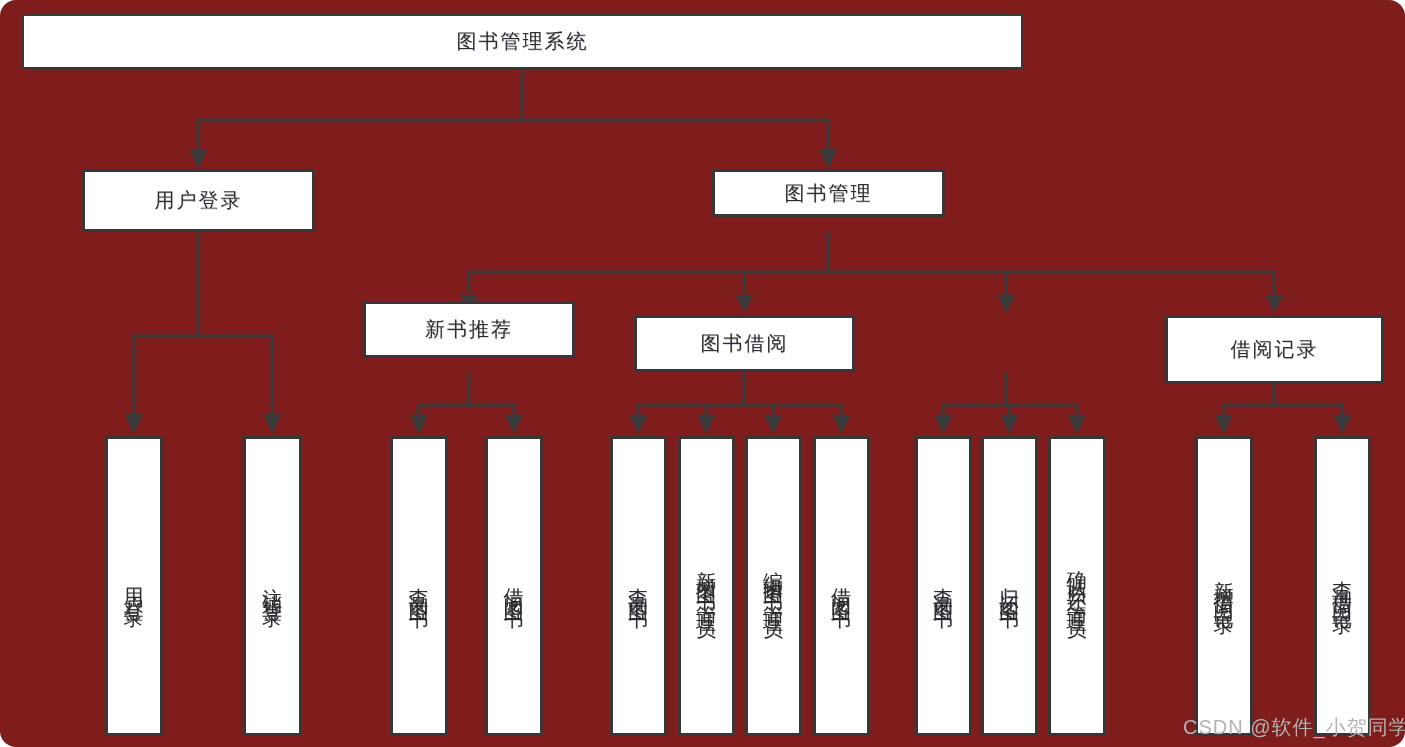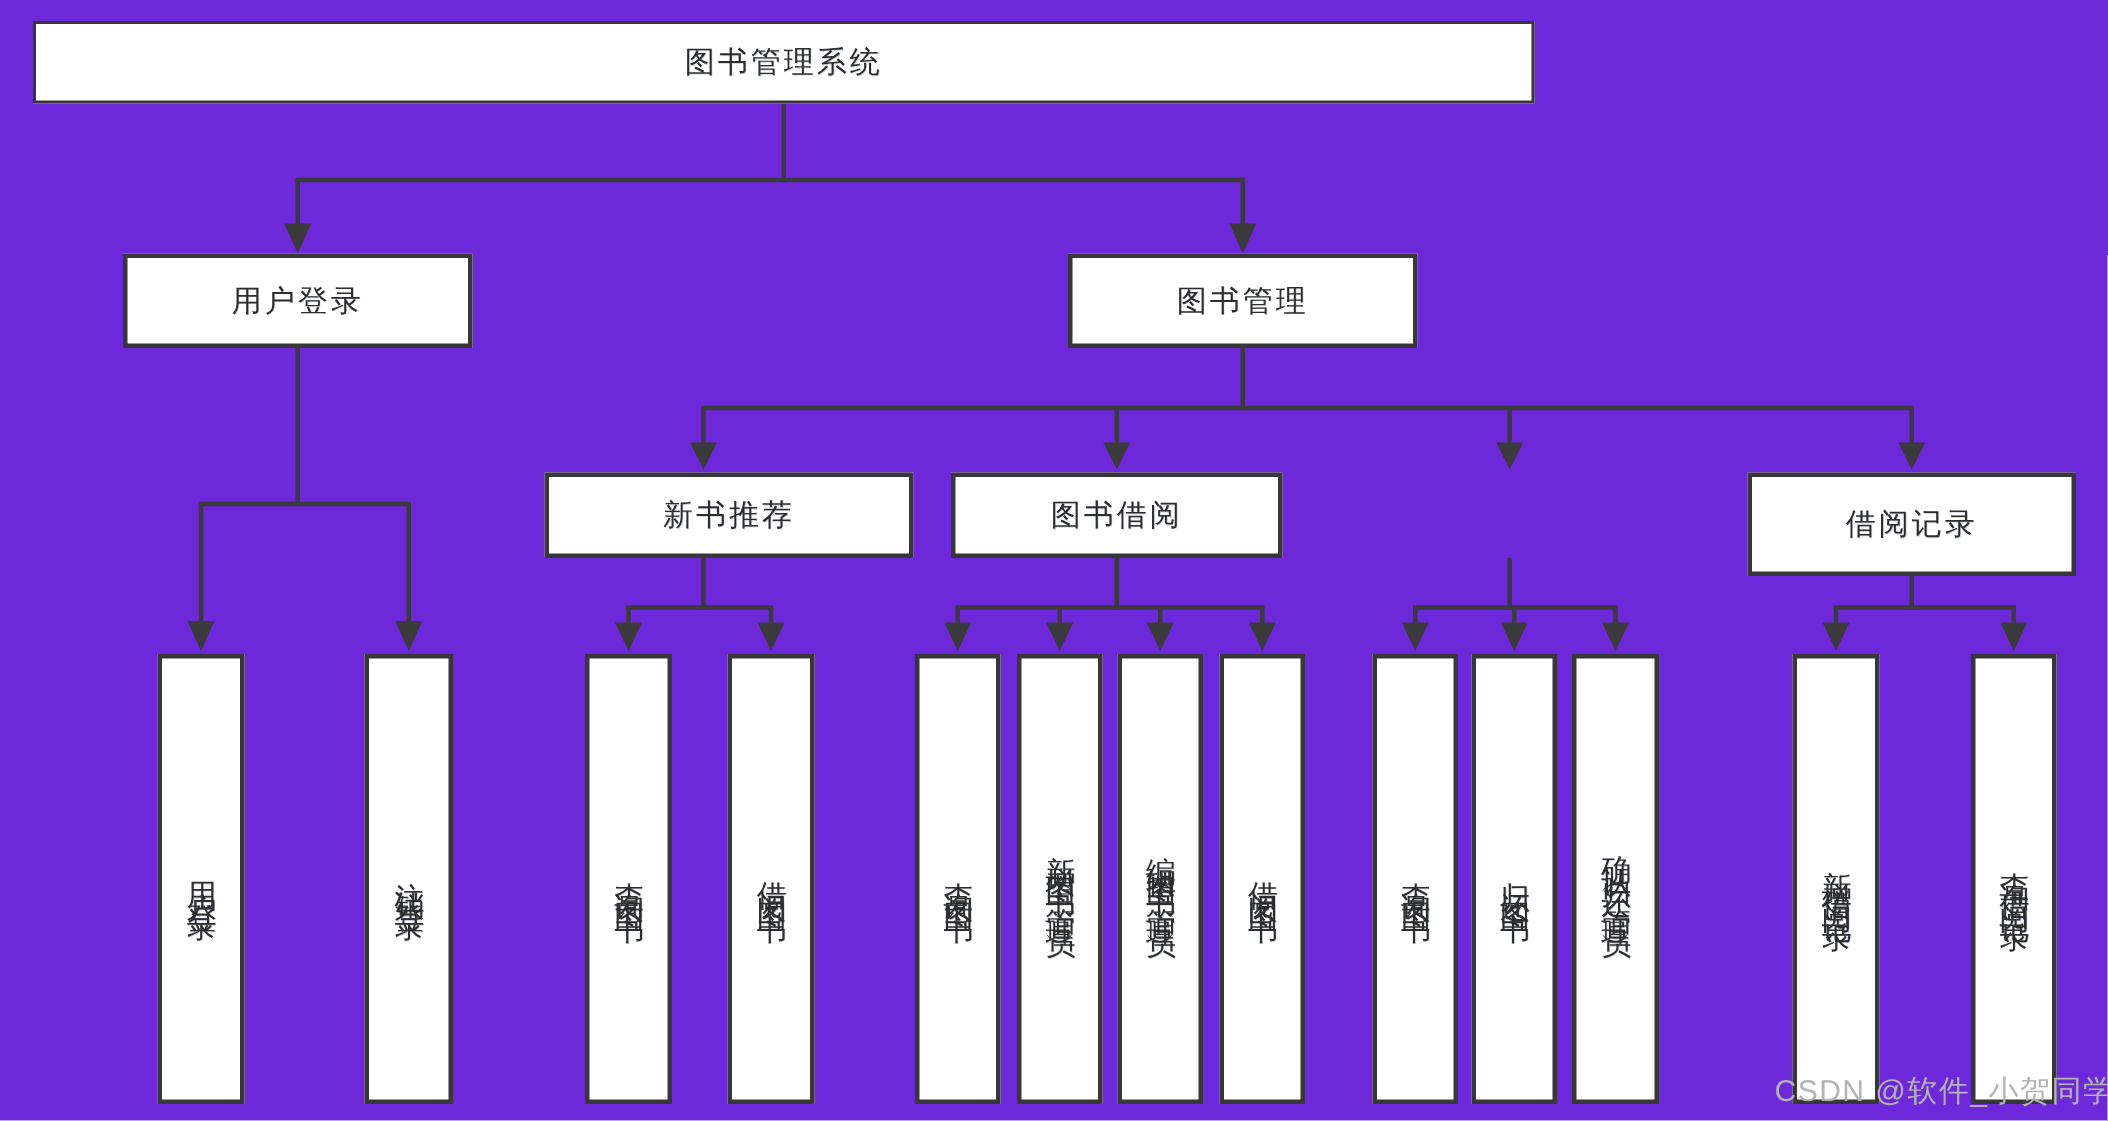--- a/index.html
+++ b/index.html
@@ -5,22 +5,23 @@
   html, body {
     margin: 0;
     padding: 0;
     background: #ffffff;
     font-family: "Liberation Sans", "DejaVu Sans", sans-serif;
   }
   .stage {
     position: relative;
     width: 1405px;
     height: 747px;
-    background: #6d28d9;
+    background: #7f1d1d;
     overflow: hidden;
+    border-radius: 16px;
   }
   .wires {
     position: absolute;
     left: 0;
     top: 0;
     z-index: 0;
   }
   .box {
     position: absolute;
     box-sizing: border-box;
@@ -126,25 +127,25 @@
     </g>
   </svg>
 
   <div class="box root" style="left:22px; top:14px; width:1001px; height:55px;">
     <span>图书管理系统</span>
   </div>
 
   <div class="box" style="left:82px; top:169px; width:233px; height:63px;">
     <span>用户登录</span>
   </div>
-  <div class="box" style="left:712px; top:169px; width:233px; height:63px;">
+  <div class="box" style="left:712px; top:169px; width:233px; height:48px;">
     <span>图书管理</span>
   </div>
 
-  <div class="box" style="left:363px; top:315px; width:246px; height:57px;">
+  <div class="box" style="left:363px; top:301px; width:212px; height:57px;">
     <span>新书推荐</span>
   </div>
   <div class="box" style="left:634px; top:315px; width:221px; height:57px;">
     <span>图书借阅</span>
   </div>
   <div class="box" style="left:1165px; top:315px; width:219px; height:69px;">
     <span>借阅记录</span>
   </div>
 
   <div class="box leaf" style="left:105px; top:436px; width:58px; height:300px;">

